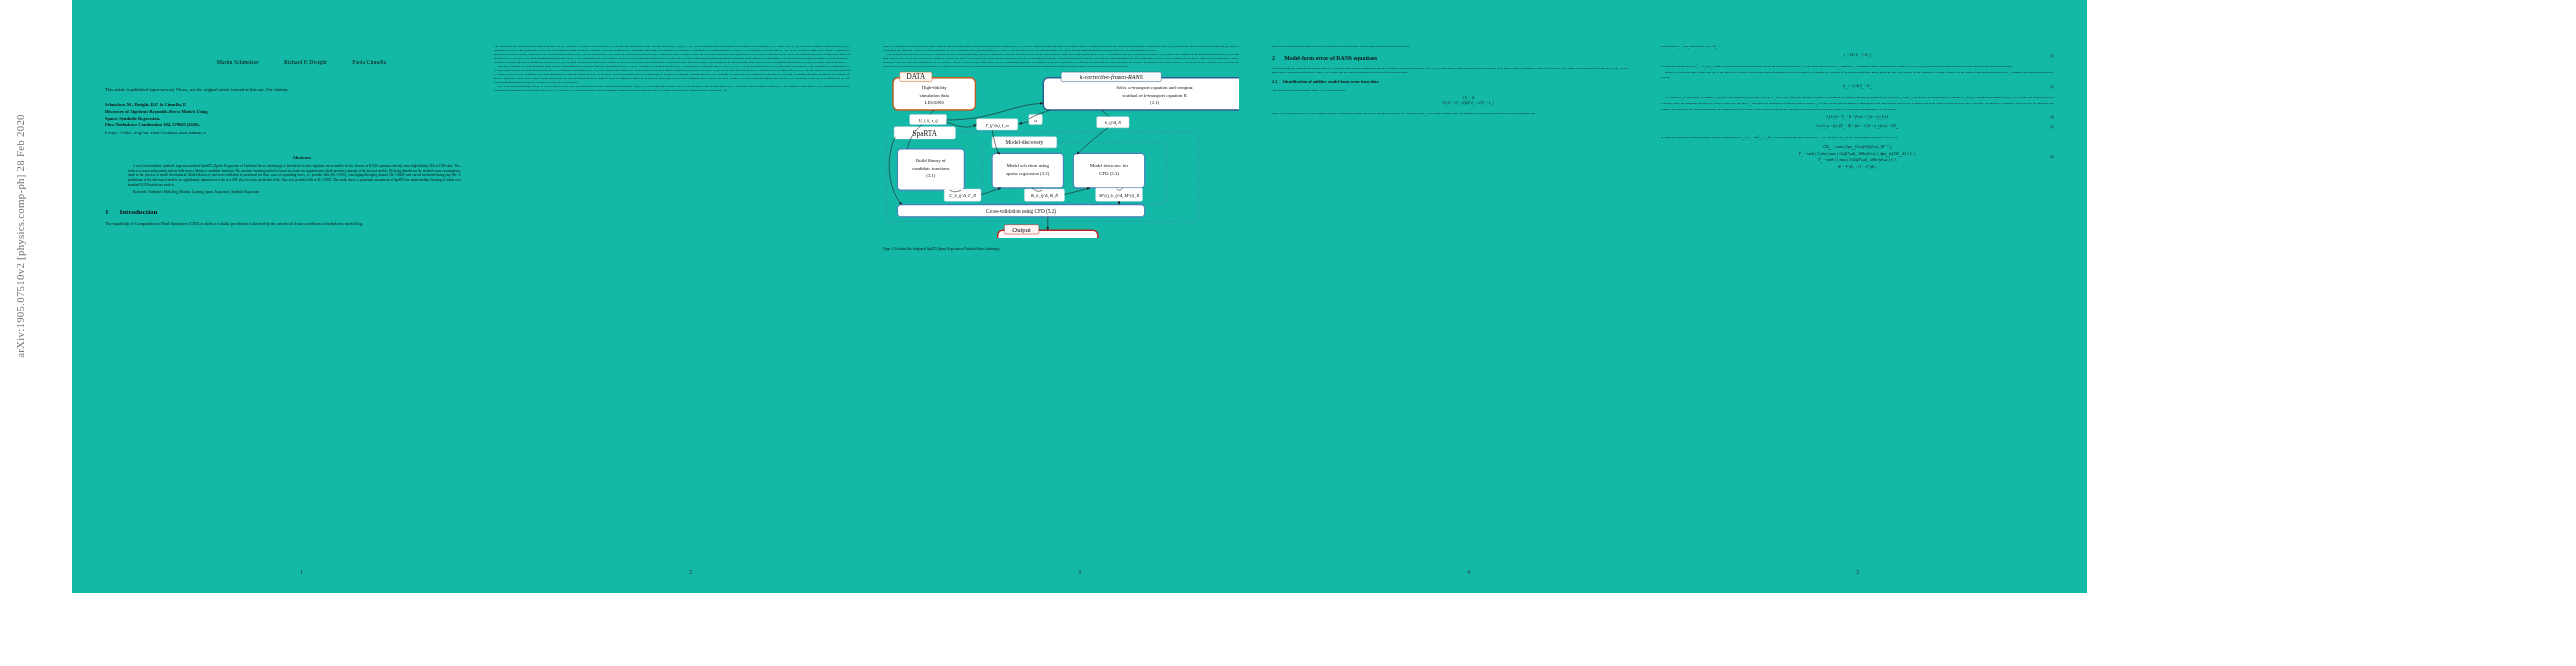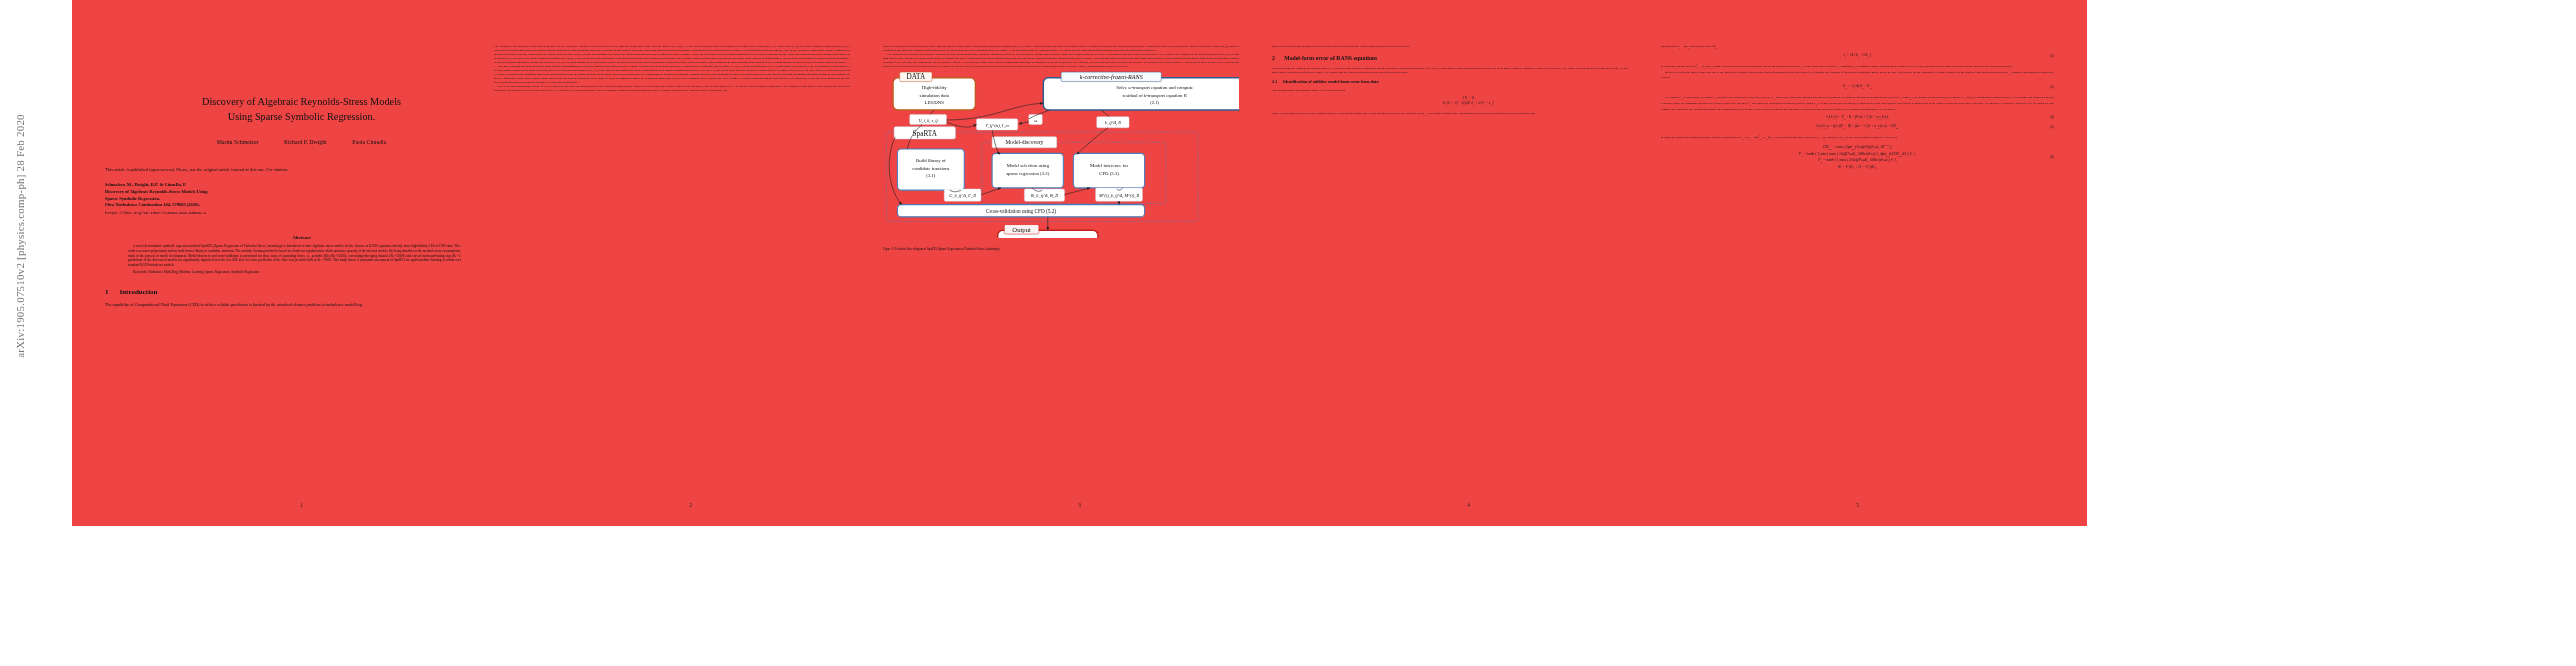--- a/index.html
+++ b/index.html
@@ -8,21 +8,21 @@
   
   #arxiv-stamp{
     position:absolute; left:-153px; top:230px;
     width:345px; text-align:center;
     transform:rotate(-90deg);
     font-family:"Liberation Serif",serif;
     font-size:11px; color:#777; letter-spacing:0.2px; white-space:nowrap;
   }
 
   
-  .page{position:absolute;top:0;width:459px;height:526px;background:#ef4444;overflow:hidden;}
+  .page{position:absolute;top:0;width:459px;height:593px;background:#14b8a6;overflow:hidden;}
   #page-1{left:72px;}
   #page-2{left:461px;}
   #page-3{left:850px;}
   #page-4{left:1239px;}
   #page-5{left:1628px;}
   .page-inner{position:absolute;left:33px;right:33px;top:44px;bottom:33px;}
   .pnum{position:absolute;bottom:18px;left:0;right:0;text-align:center;font-size:5.3px;color:#222;}
 
   
   .ptitle{font-size:10.3px;line-height:1.42;text-align:center;margin:51px 15.6px 0 15.6px;}
@@ -62,24 +62,20 @@
   #flow-diagram{position:absolute;left:0;top:0;width:100%;height:167px;}
   .figcap{font-size:3px;line-height:1.4;text-align:justify;margin-top:2.2px;}
 </style>
 </head>
 <body>
 
 <div id="arxiv-stamp">arXiv:1905.07510v2  [physics.comp-ph]  28 Feb 2020</div>
 
 <div class="page" id="page-1">
   <div class="page-inner">
-    <div class="ptitle">
-      <div>Discovery of Algebraic Reynolds-Stress Models</div>
-      <div>Using Sparse Symbolic Regression.</div>
-    </div>
     <div class="authors">
       <span>Martin Schmelzer</span>
       <span>Richard P. Dwight</span>
       <span>Paola Cinnella</span>
     </div>
 
     <div class="blk">This article is published (open-access). Please, use the original article instead of this one. For citation:</div>
 
     <div class="cit">
       <div>Schmelzer, M., Dwight, R.P. &amp; Cinnella, P.</div>

